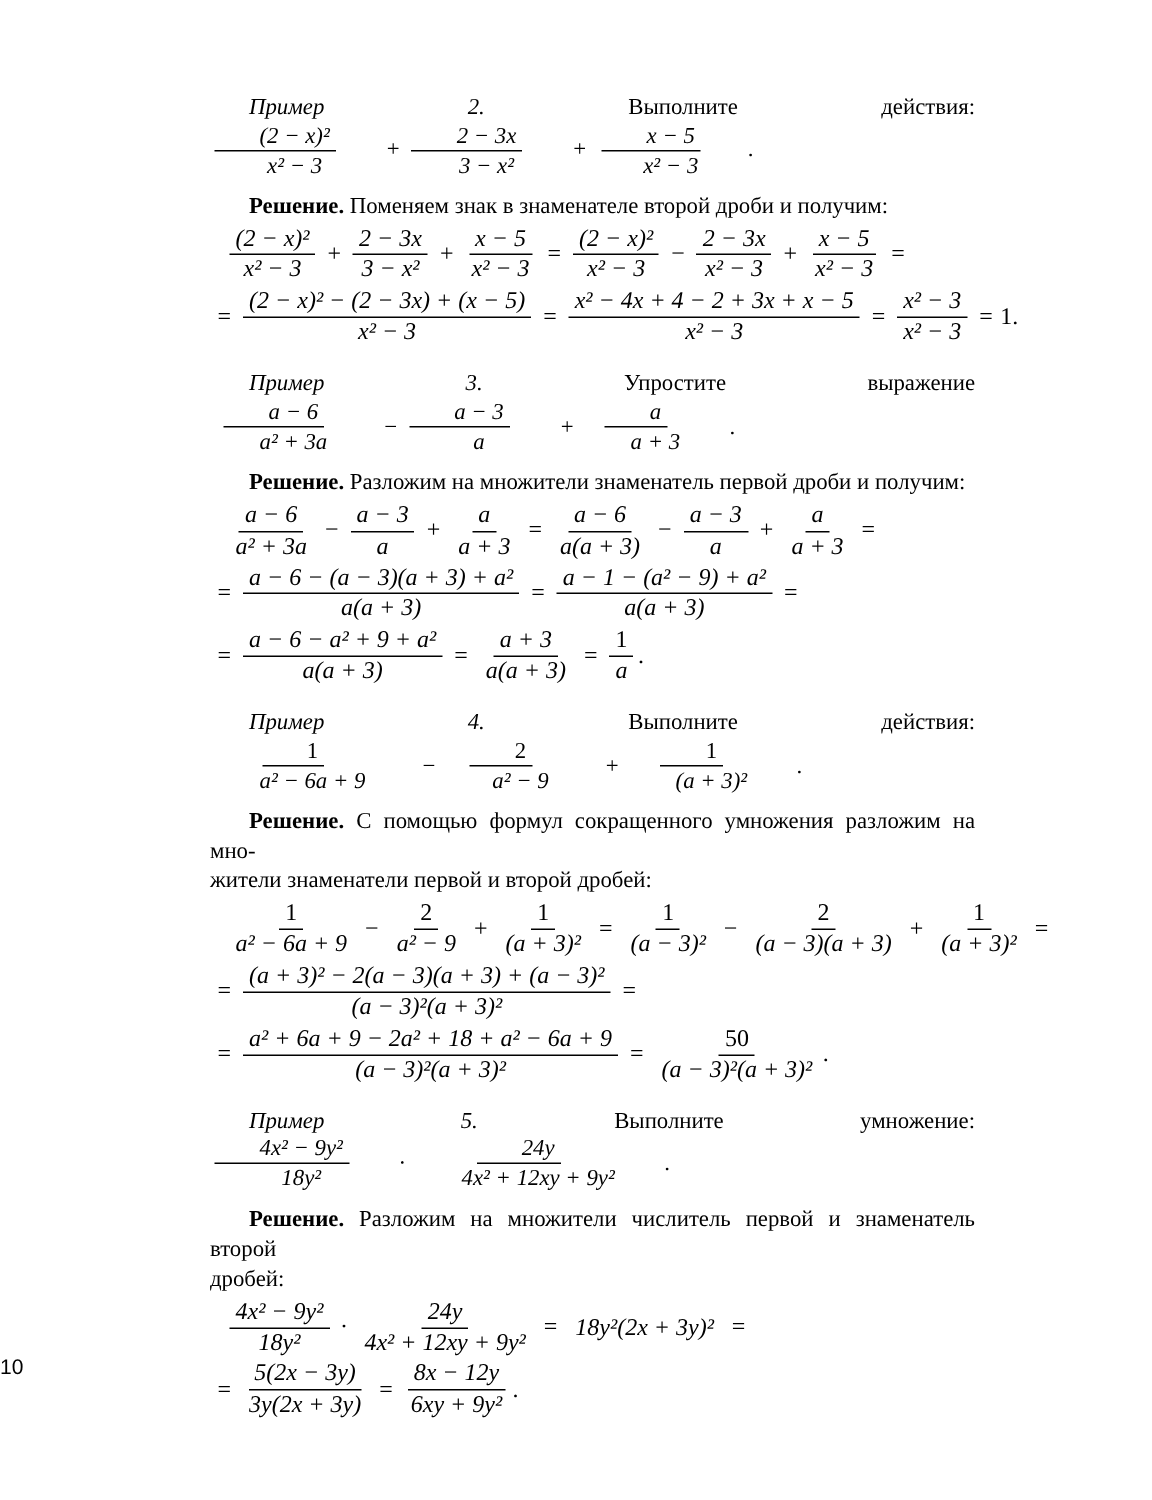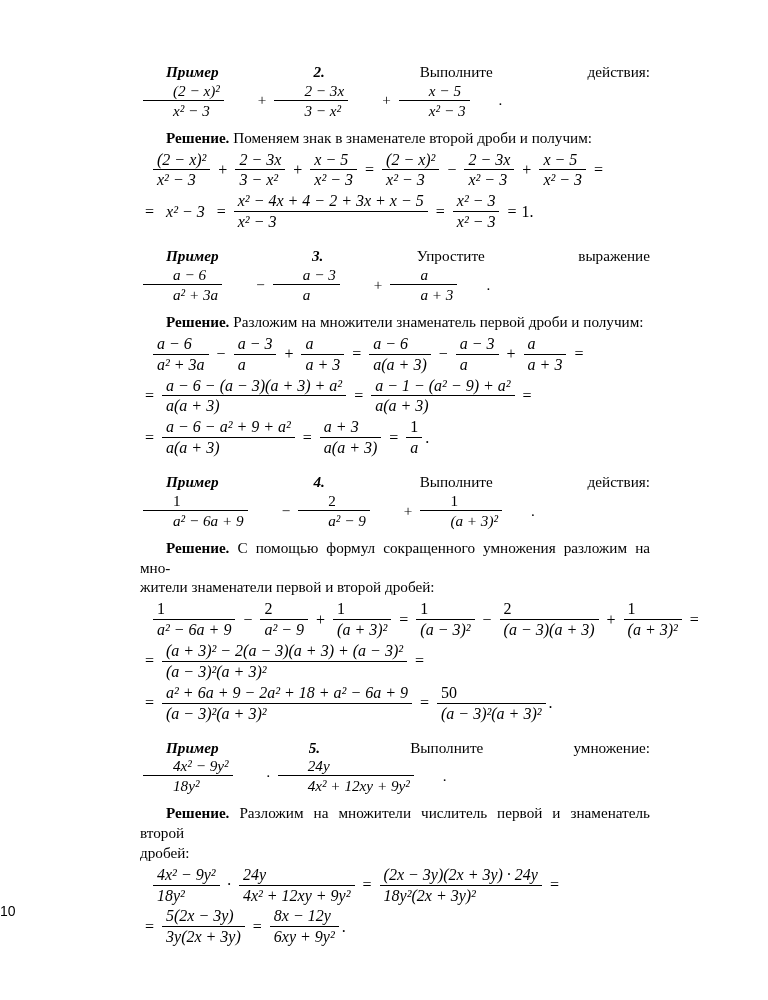--- a/index.html
+++ b/index.html
@@ -26,21 +26,21 @@
 
   
   .para {
     font-size: 15.2px;
     line-height: 1.30;
     text-align: justify;
     margin: 0;
   }
   .para.indent { text-indent: 26px; }
   .lead {
-    font-weight: bold;
+    font-weight: normal;
     font-style: italic;
   }
   .lead-upright {
     font-weight: bold;
     font-style: normal;
   }
 
   
   .block { margin-top: 15px; }
   .block-tight { margin-top: 9px; }
@@ -67,20 +67,21 @@
   .op {
     padding: 0 5px;
     font-style: normal;
   }
   .num { font-style: normal; }
 
   
   .frac {
     display: inline-flex;
     flex-direction: column;
+    align-items: center;
     vertical-align: middle;
     margin: 0 3px;
     line-height: 1.12;
   }
   .frac > .fr-n,
   .frac > .fr-d {
     padding: 0 4px;
     white-space: nowrap;
     display: block;
   }
@@ -159,20 +160,21 @@
     <span class="frac">
         <span class="fr-n it">x − 5</span>
         <span class="fr-d it">x² − 3</span>
       </span>
     <span class="op">=</span>
   </div>
 
   <div class="mathline">
     <span class="op">=</span>
     <span class="frac">
+        <span class="fr-n it">(2 − x)² − (2 − 3x) + (x − 5)</span>
         <span class="fr-d it">x² − 3</span>
       </span>
     <span class="op">=</span>
     <span class="frac">
         <span class="fr-n it">x² − 4x + 4 − 2 + 3x + x − 5</span>
         <span class="fr-d it">x² − 3</span>
       </span>
     <span class="op">=</span>
     <span class="frac">
         <span class="fr-n it">x² − 3</span>
@@ -387,21 +389,20 @@
         <span class="fr-n it">4x² − 9y²</span>
         <span class="fr-d it">18y²</span>
       </span>
     <span class="dot">·</span>
     <span class="frac">
         <span class="fr-n it">24y</span>
         <span class="fr-d it">4x² + 12xy + 9y²</span>
       </span>
     <span class="op">=</span>
     <span class="frac">
-        <span class="fr-n it">(2x − 3y)(2x + 3y) · 24y</span>
         <span class="fr-d it">18y²(2x + 3y)²</span>
       </span>
     <span class="op">=</span>
   </div>
 
   <div class="mathline">
     <span class="op">=</span>
     <span class="frac">
         <span class="fr-n it">5(2x − 3y)</span>
         <span class="fr-d it">3y(2x + 3y)</span>

